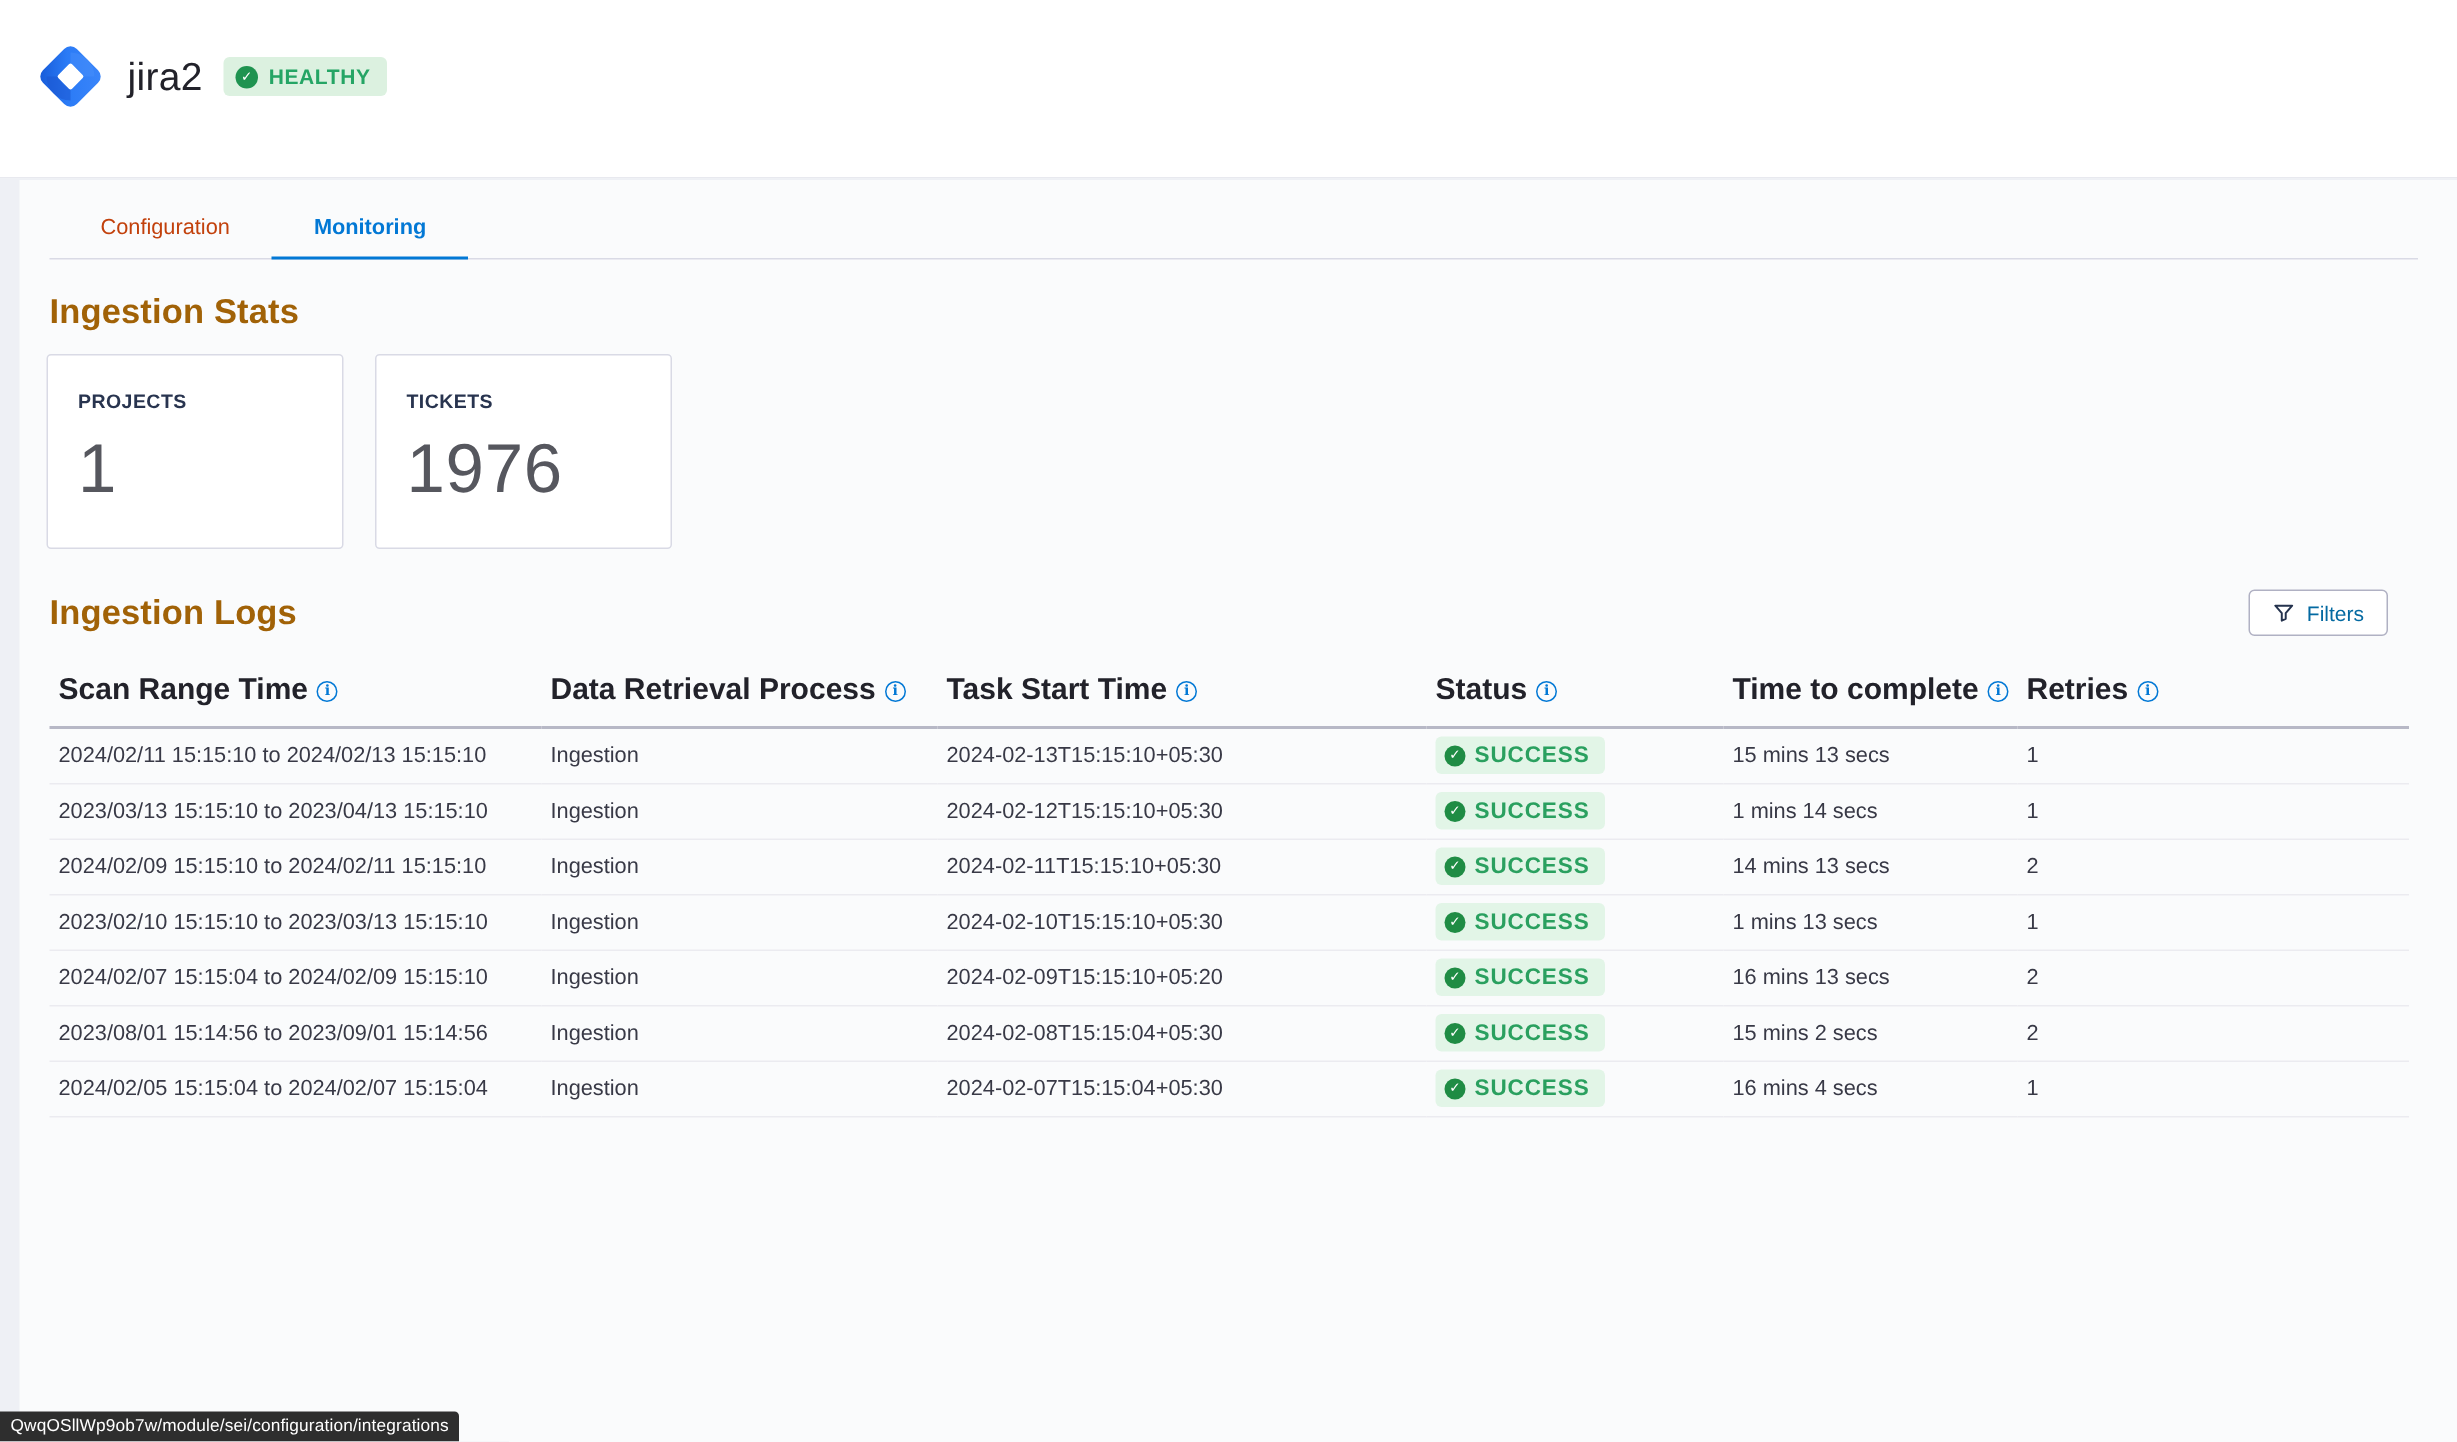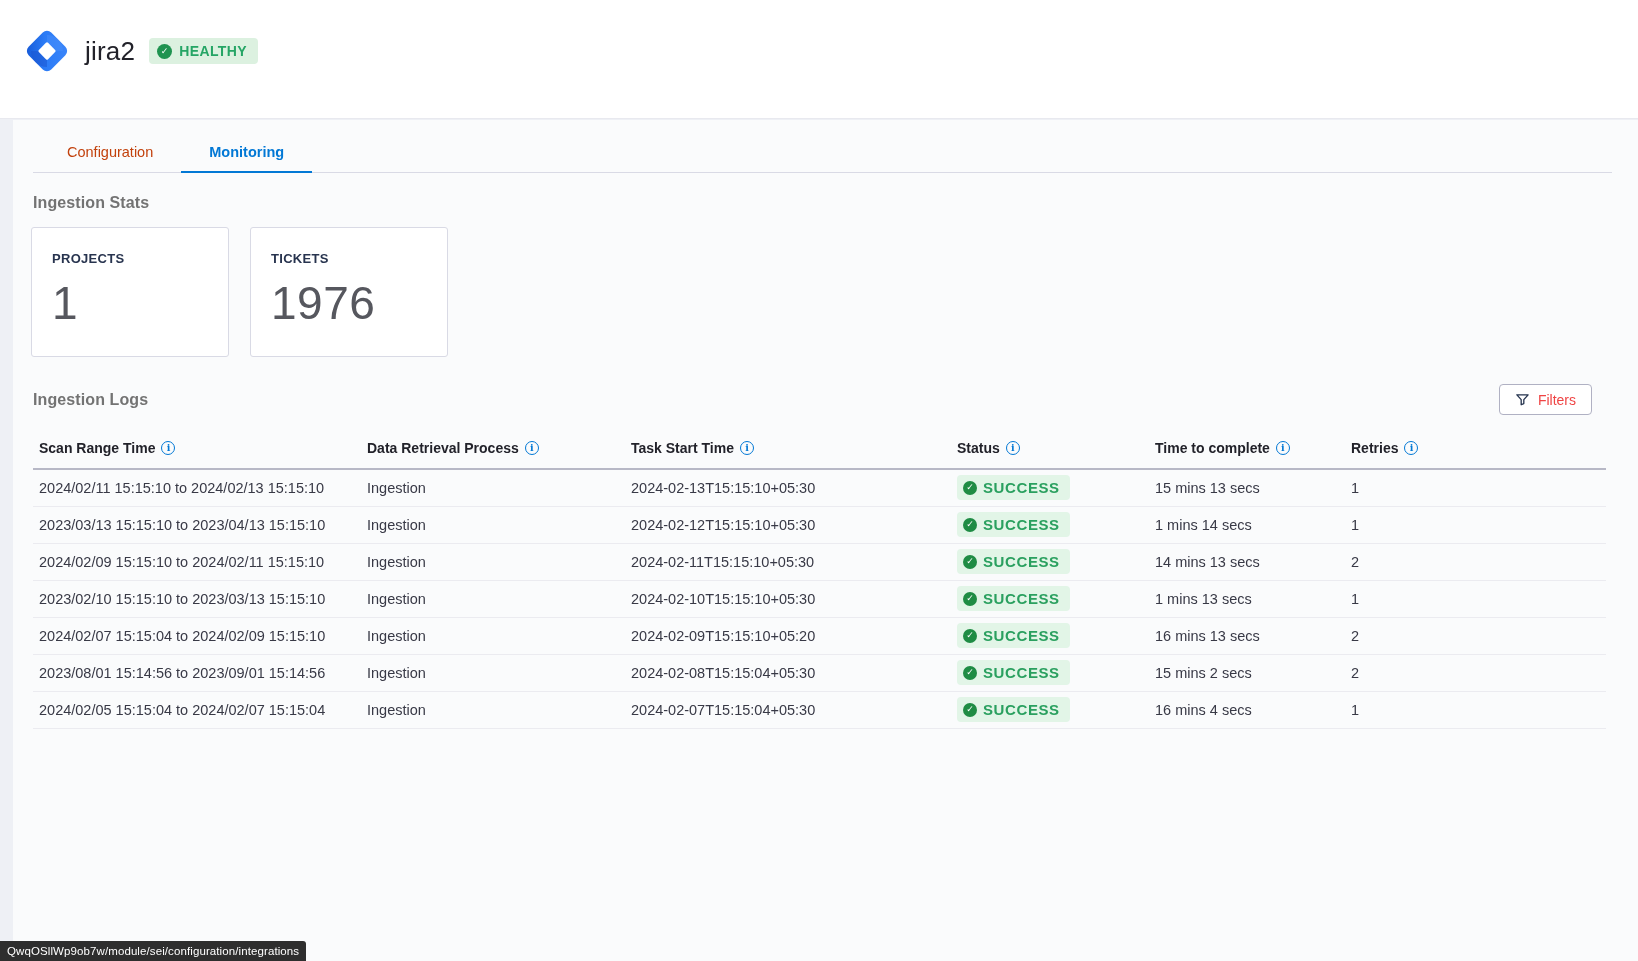--- a/index.html
+++ b/index.html
@@ -60,21 +60,21 @@
     font-size: 14.5px; color: #c2410c;
     cursor: pointer; position: relative;
   }
   .tab.active { color: #0278d5; font-weight: 700; }
   .tab.active::after {
     content: ""; position: absolute; left: 0; right: 0; bottom: -1px;
     height: 2px; background: #0278d5;
   }
 
   
-  .section-title { font-size: 16px; font-weight: 700; color: #737373; letter-spacing: 0.1px; }
+  .section-title { font-size: 23px; font-weight: 700; color: #a16207; letter-spacing: 0.1px; }
   .stats-title { margin: 21px 20px 0 20px; }
 
   
   .cards-row { display: flex; gap: 21px; margin: 15px 20px 0 18px; }
   .stat-card {
     width: 198px; height: 130px;
     background: #ffffff;
     border: 1px solid #d9dae5;
     border-radius: 3px;
     padding: 23px 20px;
@@ -85,34 +85,34 @@
   
   .logs-header {
     display: flex; align-items: center; justify-content: space-between;
     margin: 27px 46px 0 20px;
   }
   .filters-button {
     display: inline-flex; align-items: center; gap: 8px;
     height: 31px; padding: 0 15px;
     background: #ffffff;
     border: 1px solid #b0b1c3; border-radius: 4px;
-    font-size: 14px; color: #ef4444;
+    font-size: 14px; color: #0369a1;
     cursor: pointer;
     font-family: inherit;
   }
 
   
   table.logs-table {
     width: calc(100% - 52px);
     margin: 15px 32px 0 20px;
     border-collapse: collapse;
     table-layout: fixed;
   }
   .logs-table th {
-    text-align: left; font-size: 14px; font-weight: 700; color: #22222a;
+    text-align: left; font-size: 20px; font-weight: 700; color: #22222a;
     padding: 10px 8px 12px 6px;
     border-bottom: 2px solid #b7b8c6;
     white-space: nowrap;
   }
   .logs-table td {
     font-size: 14.5px; color: #383946;
     padding: 0 8px 0 6px; height: 37px;
     border-bottom: 1px solid #ebebf0;
     white-space: nowrap; overflow: hidden;
   }

